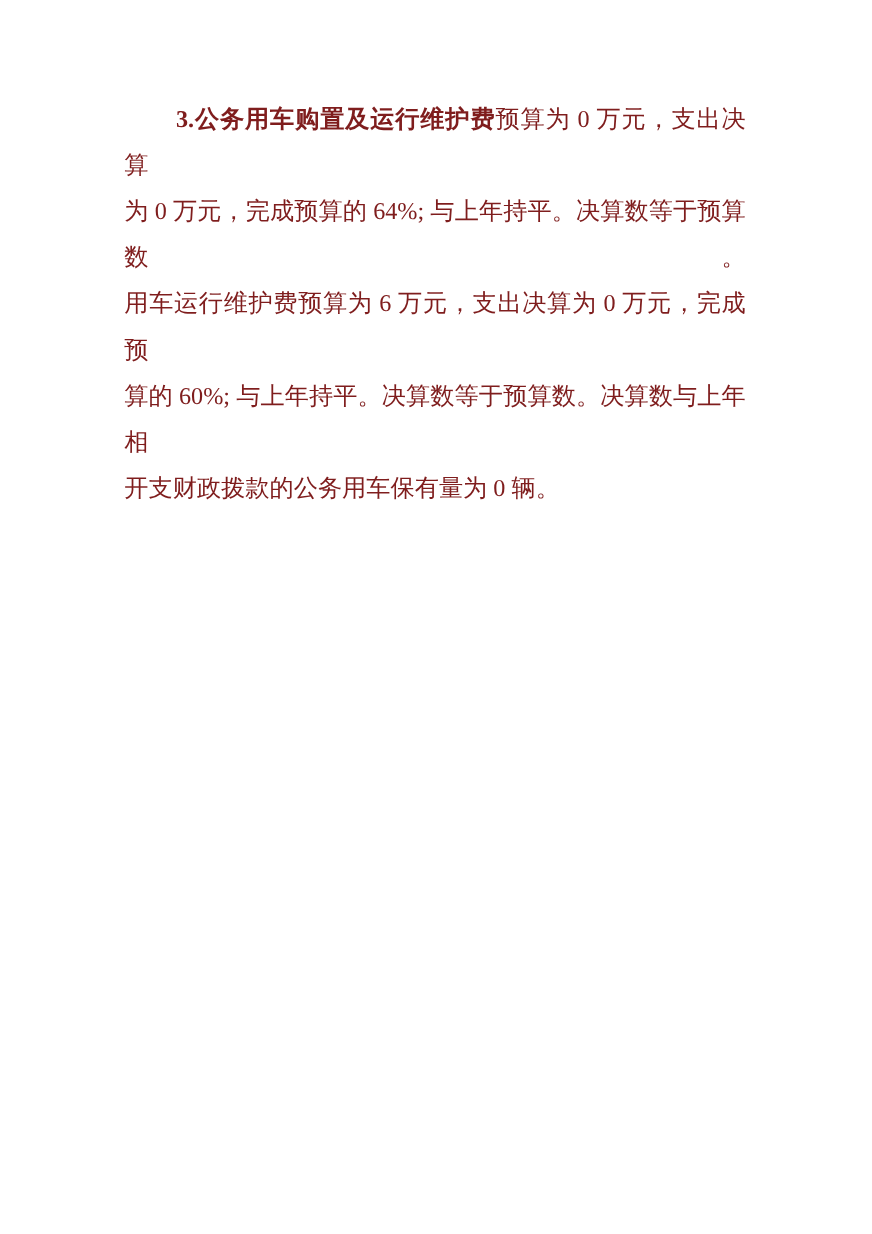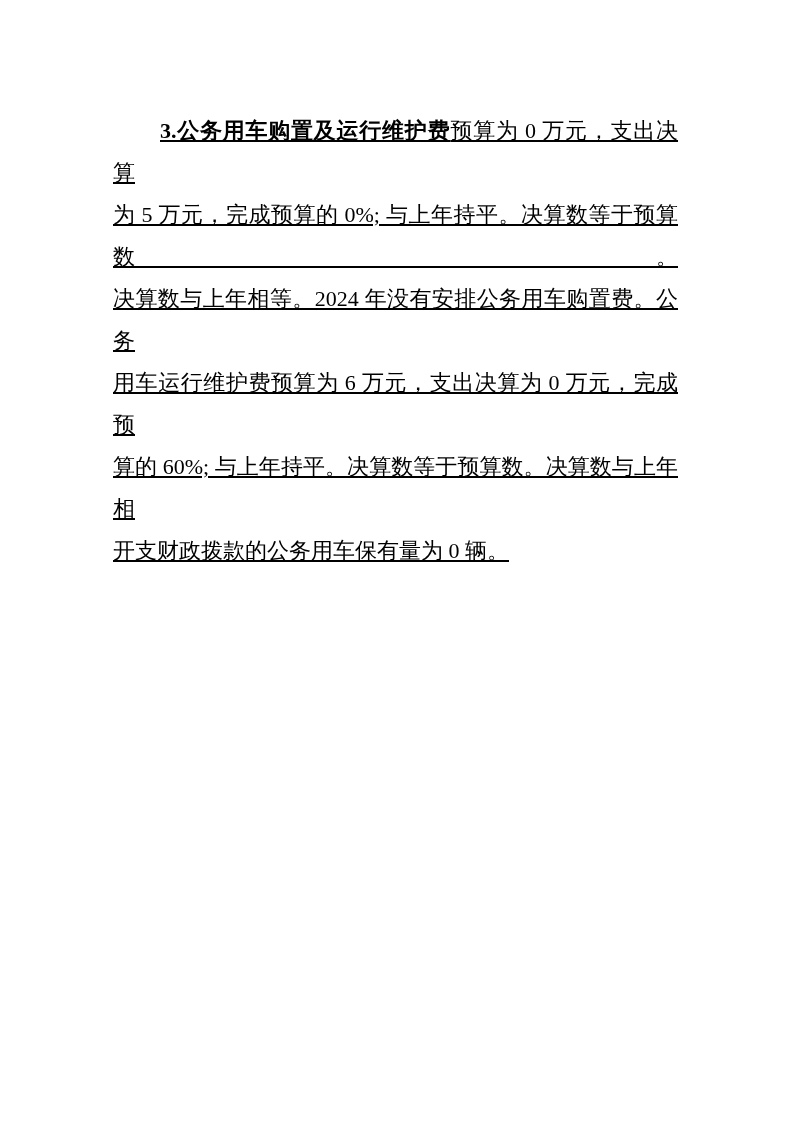--- a/index.html
+++ b/index.html
@@ -14,27 +14,26 @@
   .page {
     position: relative;
     width: 793px;
     height: 1122px;
     background: #ffffff;
     overflow: hidden;
   }
   .para {
     position: absolute;
     left: 113px;
-    top: 110px;
+    top: 87px;
     width: 565px;
     font-family: "Liberation Serif", "DejaVu Serif", serif;
     font-size: 22px;
     line-height: 42px;
-    color: #000000;
-    text-decoration: underline;
+    color: #7f1d1d;
   }
   .line {
     text-align: justify;
     text-align-last: justify;
     white-space: normal;
   }
   .line.first {
     text-indent: 47px;
   }
   .line.last {
@@ -46,19 +45,18 @@
   }
 </style>
 </head>
 <body>
 
 <div class="page">
   <div class="para">
     <div class="line first">
       <span class="lead">3.公务用车购置及运行维护费</span><span>预算为 0 万元，支出决算</span>
     </div>
-    <div class="line">为 5 万元，完成预算的 0%; 与上年持平。决算数等于预算数。</div>
-    <div class="line">决算数与上年相等。2024 年没有安排公务用车购置费。公务</div>
+    <div class="line">为 0 万元，完成预算的 64%; 与上年持平。决算数等于预算数。</div>
     <div class="line">用车运行维护费预算为 6 万元，支出决算为 0 万元，完成预</div>
     <div class="line">算的 60%; 与上年持平。决算数等于预算数。决算数与上年相</div>
     <div class="line last">开支财政拨款的公务用车保有量为 0 辆。</div>
   </div>
 </div>
 
 </body></html>

